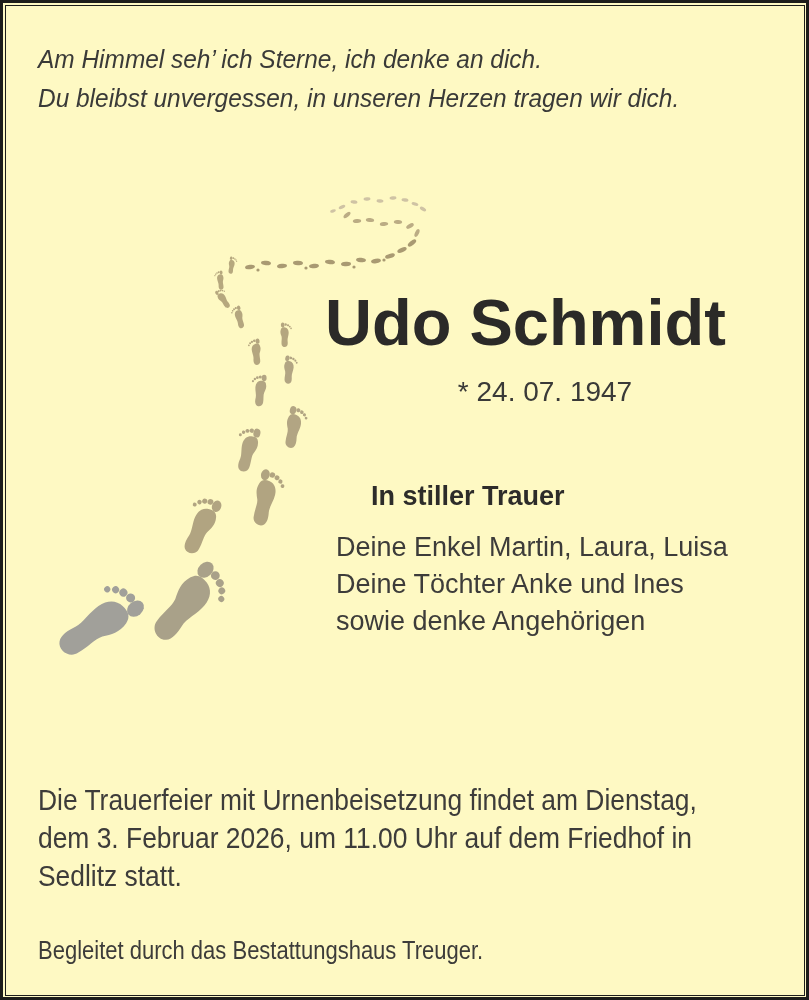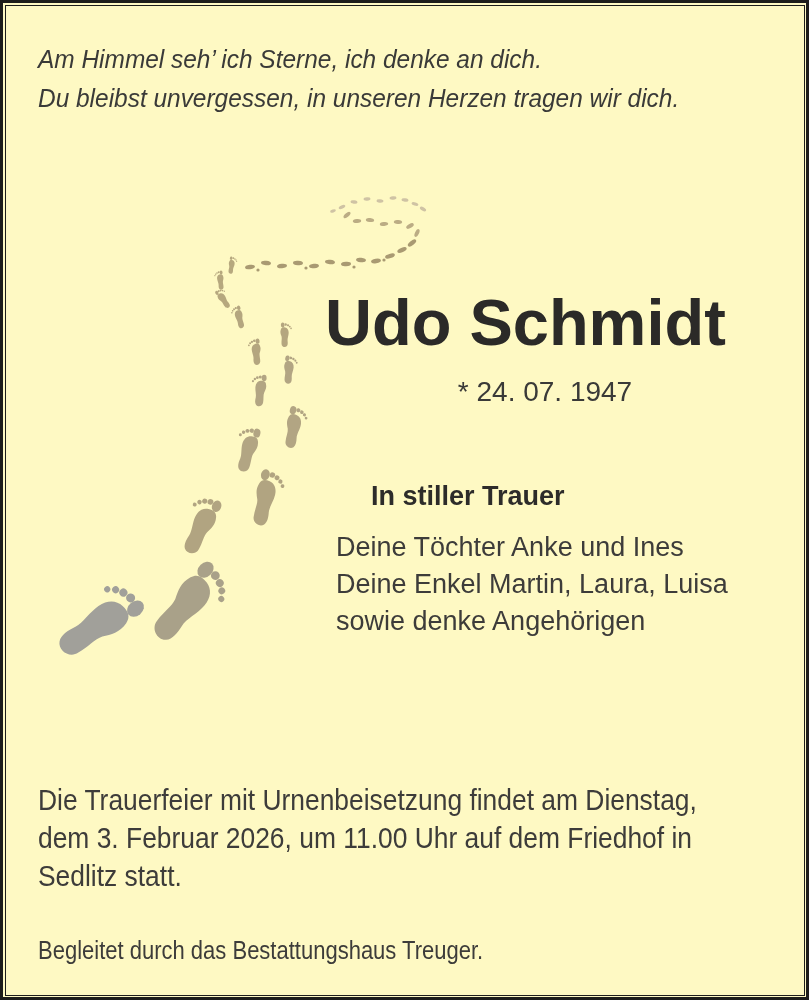--- a/index.html
+++ b/index.html
@@ -129,22 +129,22 @@
   <div class="name-block">
     <h1 class="name">Udo Schmidt</h1>
     <div class="dates">
       <span>* 24. 07. 1947</span>
     </div>
   </div>
 
   <div class="mourning-header">In stiller Trauer</div>
 
   <div class="mourners">
+    <div>Deine Enkel Martin, Laura, Luisa</div>
     <div>Deine Töchter Anke und Ines</div>
-    <div>Deine Enkel Martin, Laura, Luisa</div>
     <div>sowie denke Angehörigen</div>
   </div>
 
   <div class="funeral">
     <div>Die Trauerfeier mit Urnenbeisetzung findet am Dienstag,</div>
     <div>dem 3. Februar 2026, um 11.00 Uhr auf dem Friedhof in</div>
     <div>Sedlitz statt.</div>
   </div>
 
   <div class="closing">Begleitet durch das Bestattungshaus Treuger.</div>

